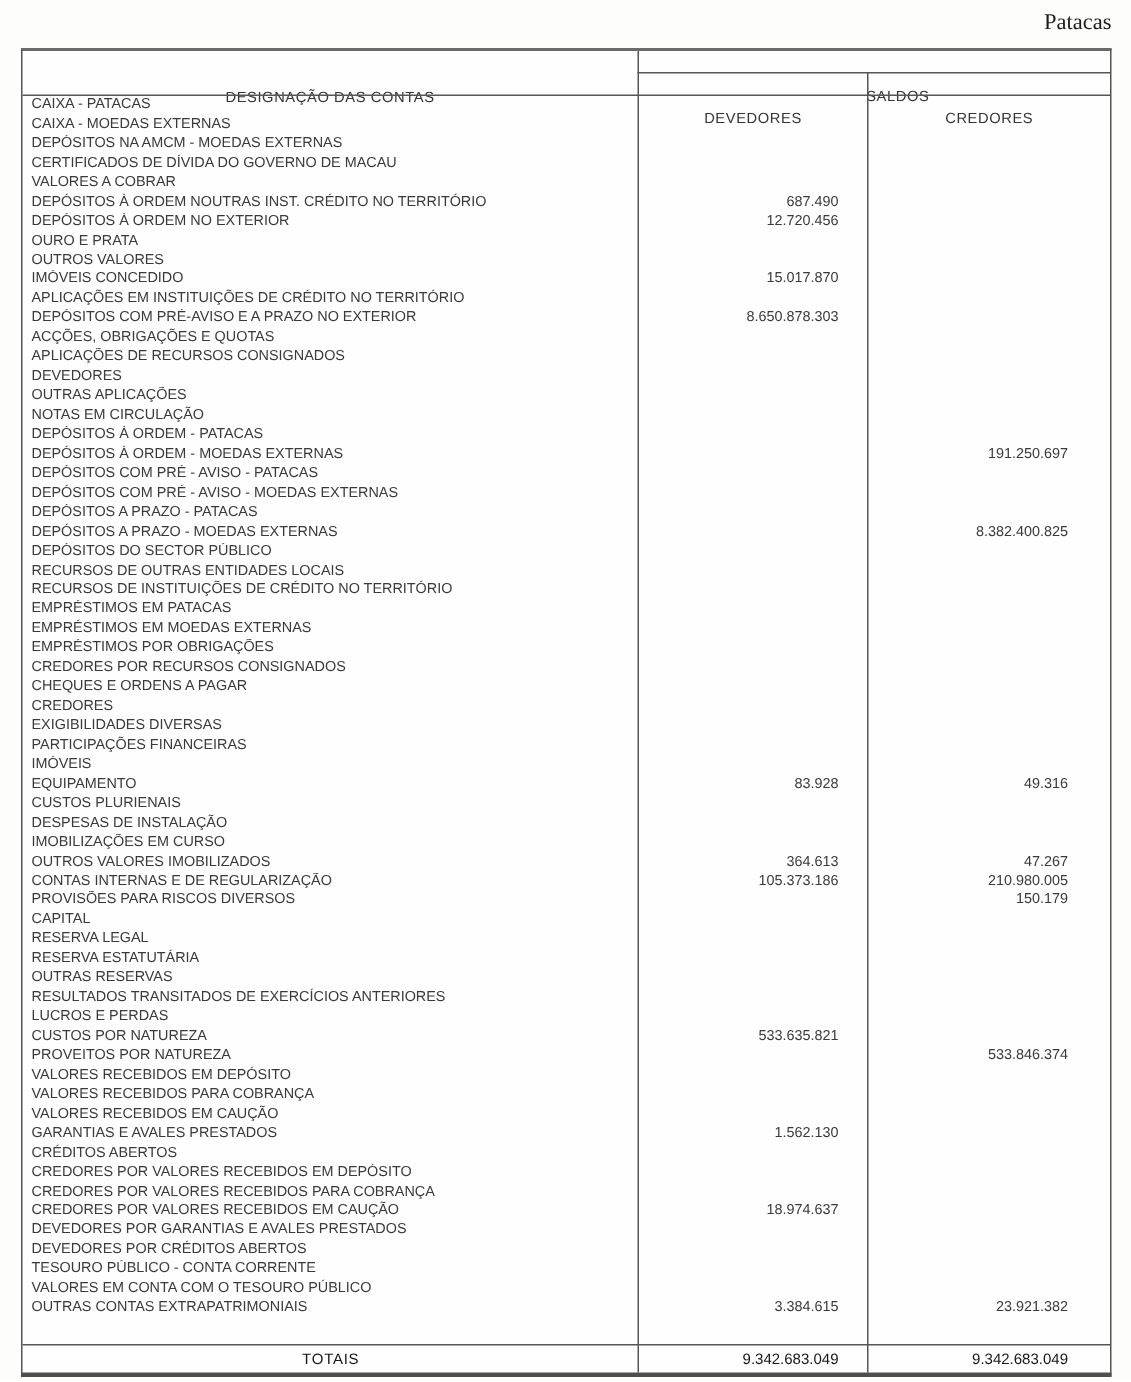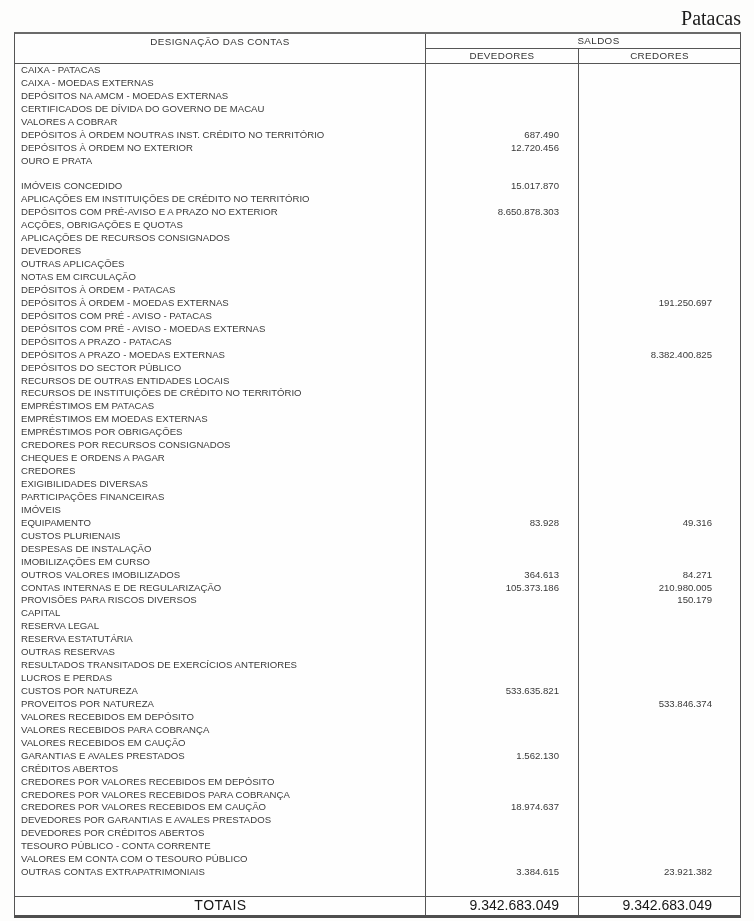--- a/index.html
+++ b/index.html
@@ -14,21 +14,21 @@
     background: #fdfdfc;
     font-family: "Liberation Sans", sans-serif;
     color: #2e2e2e;
     overflow: hidden;
   }
   .patacas {
     position: absolute;
     top: 7px;
     right: 13px;
     font-family: "Liberation Serif", serif;
-    font-size: 20px;
+    font-size: 15px;
     color: #1c1c1c;
   }
   .table {
     position: absolute;
     left: 14px;
     top: 32px;
     width: 727px;
     height: 886px;
     border: 1px solid #545454;
     border-top: 2px solid #6a6a6a;
@@ -57,20 +57,21 @@
     position: absolute;
     left: 0; top: 29px; right: 0;
     height: 1px; background: #565656;
   }
   .hdr-cell {
     position: absolute;
     font-size: 9.8px;
     letter-spacing: 0.4px;
     color: #343434;
     text-align: center;
+    margin-top: 24px;
   }
   .hdr-designacao { left: 0;   top: 2px;  width: 410px; }
   .hdr-saldos     { left: 426px; top: 1px; width: 315px; }
   .hdr-devedores  { left: 411px; top: 16px; width: 152px; }
   .hdr-credores   { left: 564px; top: 16px; width: 161px; }
   
   .tbody {
     position: absolute;
     left: 0; top: 30px; right: 0;
     height: 832px;
@@ -91,21 +92,22 @@
   
   .totals-line {
     position: absolute;
     left: 0; top: 862px; right: 0;
     height: 1px; background: #565656;
   }
   .totals-row {
     position: absolute;
     left: 0; top: 863px; right: 0; bottom: 0;
     display: flex;
-    font-size: 14px;
+    align-items: center;
+    font-size: 10px;
     color: #161616;
   }
   .totals-row .name { text-align: center; padding-left: 0; letter-spacing: 0.5px; }
 </style>
 </head>
 <body>
 
 <div class="page">
 
   <div class="patacas">Patacas</div>
@@ -163,20 +165,21 @@
     <div class="cell cred"></div>
   </div>
 
   <div class="row">
     <div class="cell name">OURO E PRATA</div>
     <div class="cell dev"></div>
     <div class="cell cred"></div>
   </div>
 
   <div class="row">
+    <div class="cell name">OUTROS VALORES</div>
     <div class="cell dev"></div>
     <div class="cell cred"></div>
   </div>
 
   <div class="row">
     <div class="cell name">IMÓVEIS CONCEDIDO</div>
     <div class="cell dev">15.017.870</div>
     <div class="cell cred"></div>
   </div>
 
@@ -350,21 +353,21 @@
 
   <div class="row">
     <div class="cell name">IMOBILIZAÇÕES EM CURSO</div>
     <div class="cell dev"></div>
     <div class="cell cred"></div>
   </div>
 
   <div class="row">
     <div class="cell name">OUTROS VALORES IMOBILIZADOS</div>
     <div class="cell dev">364.613</div>
-    <div class="cell cred">84.271</div>
+    <div class="cell cred">47.267</div>
   </div>
 
   <div class="row">
     <div class="cell name">CONTAS INTERNAS E DE REGULARIZAÇÃO</div>
     <div class="cell dev">105.373.186</div>
     <div class="cell cred">210.980.005</div>
   </div>
 
   <div class="row">
     <div class="cell name">PROVISÕES PARA RISCOS DIVERSOS</div>

